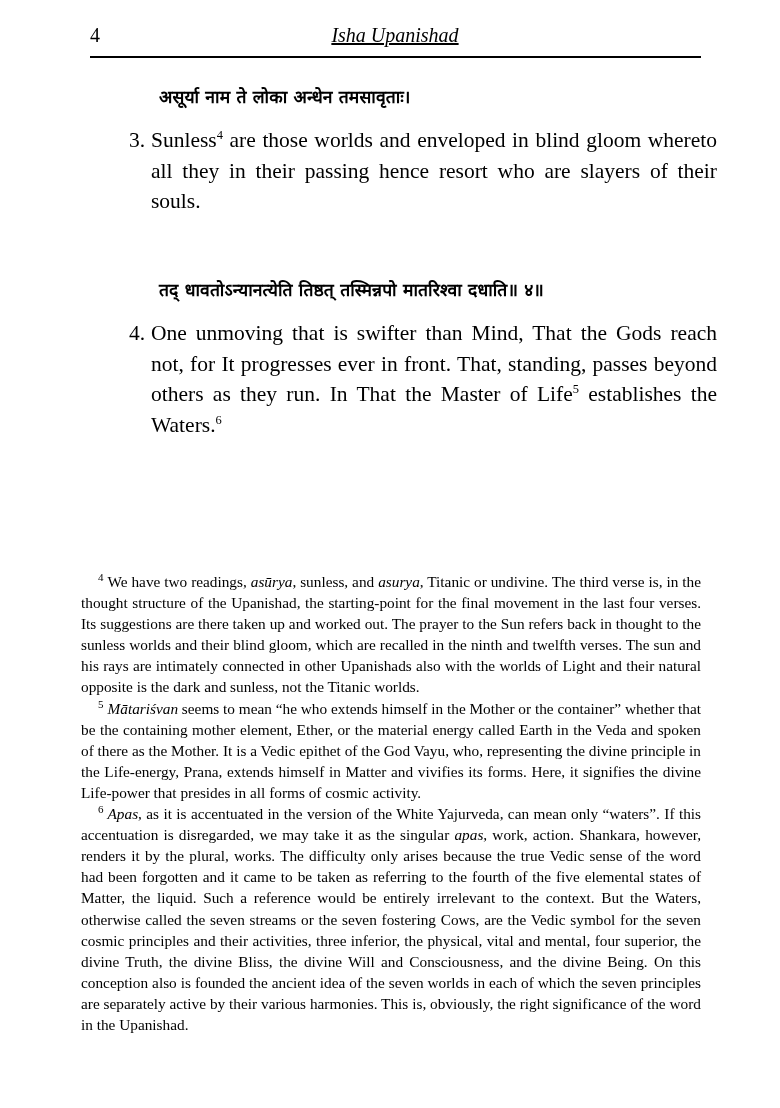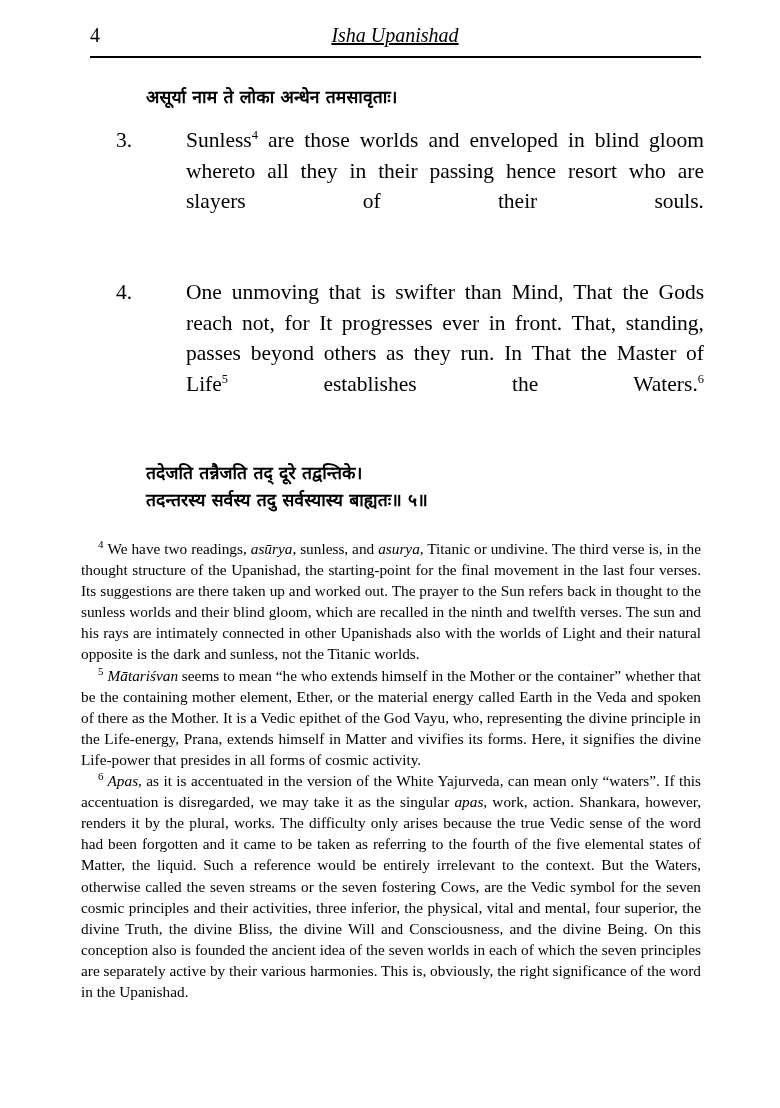--- a/index.html
+++ b/index.html
@@ -54,21 +54,21 @@
     left: 90px;
     top: 56px;
     width: 611px;
     height: 2px;
     background: #000;
   }
 
   
   .body-block {
     position: absolute;
-    left: 108px;
+    left: 121px;
     top: 78px;
     width: 596px;
   }
 
   .sloka {
     margin: 0 0 6px 0;
     padding-left: 38px;
     font-family: "DejaVu Sans", "Liberation Sans", sans-serif;
     font-size: 17.5px;
     line-height: 27px;
@@ -92,37 +92,37 @@
   }
   .verse .num {
     position: absolute;
     left: 0;
     top: 0;
     width: 24px;
     text-align: right;
     font-size: 21.5px;
     line-height: 30.5px;
   }
-  .verse .txt { display: block; margin-left: 48px; }
+  .verse .txt { display: block; }
   .verse .txt::after {
     content: "";
     display: inline-block;
     width: 100%;
   }
   sup {
     font-size: 0.58em;
     vertical-align: 0.62em;
     line-height: 0;
   }
 
   
   .footnotes {
     position: absolute;
     left: 81px;
-    top: 538px;
+    top: 571px;
     width: 620px;
     font-size: 15.3px;
     line-height: 21.1px;
     text-align: justify;
     text-justify: inter-word;
   }
   .fn {
     margin: 0;
     text-indent: 17px;
   }
@@ -150,31 +150,28 @@
     <div class="sloka v3">
       <span class="ln">असूर्या नाम ते लोका अन्धेन तमसावृताः।</span>
     </div>
 
     <div class="verse">
       <span class="num">3.</span>
       <span class="txt"><span>Sunless</span><sup>4</sup><span> are those worlds and enveloped in blind gloom whereto all they in their passing hence resort who are slayers of their souls.</span></span>
     </div>
 
     <div class="sloka v4">
+      <span class="ln">तद् धावतोऽन्यानत्येति तिष्ठत् तस्मिन्नपो मातरिश्वा दधाति॥ ४॥</span>
     </div>
 
     <div class="verse">
       <span class="num">4.</span>
       <span class="txt"><span>One unmoving that is swifter than Mind, That the Gods reach not, for It progresses ever in front. That, standing, passes beyond others as they run. In That the Master of Life</span><sup>5</sup><span> establishes the Waters.</span><sup>6</sup></span>
     </div>
 
-    <div class="sloka v5">
-      <span class="ln">तदेजति तन्नैजति तद् दूरे तद्वन्तिके।</span>
-      <span class="ln">तदन्तरस्य सर्वस्य तदु सर्वस्यास्य बाह्यतः॥ ५॥</span>
-    </div>
 
   </div>
 
   <div class="footnotes">
 
     <p class="fn"><span class="mark">4</span><span>We have two readings, </span><i>asūrya</i><span>, sunless, and </span><i>asurya</i><span>, Titanic or undivine. The third verse is, in the thought structure of the Upanishad, the starting-point for the final movement in the last four verses. Its suggestions are there taken up and worked out. The prayer to the Sun refers back in thought to the sunless worlds and their blind gloom, which are recalled in the ninth and twelfth verses. The sun and his rays are intimately connected in other Upanishads also with the worlds of Light and their natural opposite is the dark and sunless, not the Titanic worlds.</span></p>
 
     <p class="fn"><span class="mark">5</span><i>Mātariśvan</i><span> seems to mean “he who extends himself in the Mother or the container” whether that be the containing mother element, Ether, or the material energy called Earth in the Veda and spoken of there as the Mother. It is a Vedic epithet of the God Vayu, who, representing the divine principle in the Life-energy, Prana, extends himself in Matter and vivifies its forms. Here, it signifies the divine Life-power that presides in all forms of cosmic activity.</span></p>
 
     <p class="fn"><span class="mark">6</span><i>Apas</i><span>, as it is accentuated in the version of the White Yajurveda, can mean only “waters”. If this accentuation is disregarded, we may take it as the singular </span><i>apas</i><span>, work, action. Shankara, however, renders it by the plural, works. The difficulty only arises because the true Vedic sense of the word had been forgotten and it came to be taken as referring to the fourth of the five elemental states of Matter, the liquid. Such a reference would be entirely irrelevant to the context. But the Waters, otherwise called the seven streams or the seven fostering Cows, are the Vedic symbol for the seven cosmic principles and their activities, three inferior, the physical, vital and mental, four superior, the divine Truth, the divine Bliss, the divine Will and Consciousness, and the divine Being. On this conception also is founded the ancient idea of the seven worlds in each of which the seven principles are separately active by their various harmonies. This is, obviously, the right significance of the word in the Upanishad.</span></p>

